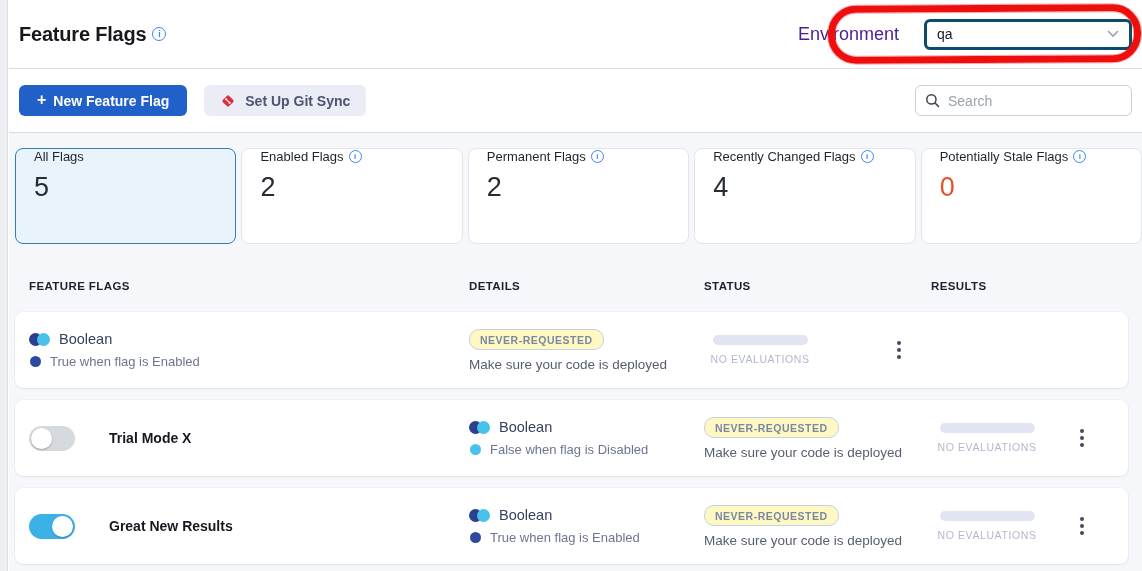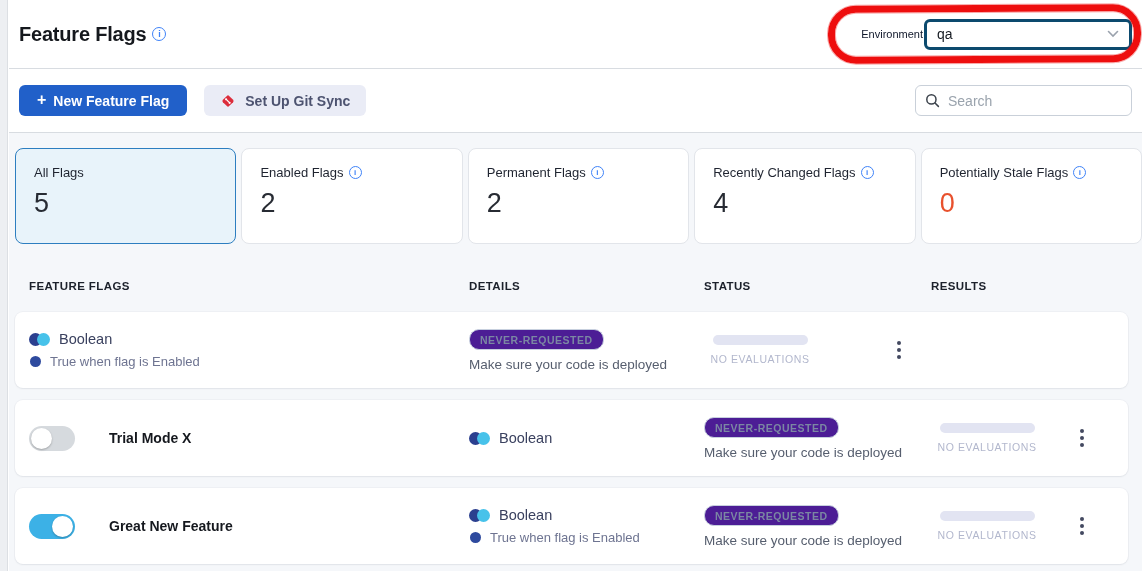--- a/index.html
+++ b/index.html
@@ -21,21 +21,21 @@
     border-bottom:1px solid #d8dce1; background:#fff;
   }
   .page-title { font-size:20px; font-weight:700; color:#15181d; letter-spacing:-0.2px; }
   .info-icon {
     display:inline-flex; align-items:center; justify-content:center;
     width:14px; height:14px; border:1.4px solid #3f83f8; border-radius:50%;
     color:#3f83f8; font-size:9px; font-weight:700; font-style:normal;
     margin-left:6px; vertical-align:2px; line-height:1;
   }
   .env-group { margin-left:auto; display:flex; align-items:center; }
-  .env-label { font-size:11px; color:#0f172a; margin-right:1px; }
+  .env-label { font-size:18px; color:#4c1d95; margin-right:25px; }
   .env-select {
     width:208px; height:31px; background:#fff; border:3px solid #0c4a6e;
     border-radius:6px; display:flex; align-items:center; padding:0 10px;
     font-size:14px; color:#161b22; cursor:pointer;
   }
   .env-select .chev { margin-left:auto; color:#9aa2ad; display:flex; }
 
   
   .red-annotation {
     position:absolute; left:828px; top:5px; width:313px; height:58px;
@@ -72,21 +72,21 @@
     color:#30363d; font-family:inherit; background:transparent;
   }
   .search-box input::placeholder { color:#9aa3ad; }
 
   
   .content { flex:1; background:#f5f7fa; padding-top:15px; overflow:hidden; }
 
   .stats-row { display:flex; gap:5px; padding-left:6px; }
   .stat-card {
     width:244px; height:96px; background:#fff; border:1px solid #e2e5ea;
-    border-radius:8px; padding:16px 16px 0 18px; cursor:pointer;
+    border-radius:8px; padding:0 16px 0 18px; cursor:pointer;
   }
   .stat-card.selected { background:#e8f3fa; border:1px solid #2d7ec0; }
   .stat-label { font-size:13px; color:#1f2430; display:flex; align-items:center; }
   .stat-label .info-icon { width:13px; height:13px; font-size:8px; margin-left:5px; }
   .stat-value { font-size:27px; font-weight:400; color:#272b33; margin-top:8px; }
 
   
   .cols { display:grid; grid-template-columns:440px 235px 227px 1fr; align-items:center; }
   .table-head { margin-top:24px; height:36px; padding:0 14px 0 20px; }
   .th {
@@ -122,21 +122,21 @@
   .detail-line { display:flex; align-items:center; margin-top:9px; }
   .bullet { width:11px; height:11px; border-radius:50%; flex:none; margin-left:1px; }
   .bullet.navy { background:#2e4a9e; }
   .bullet.cyan { background:#47c2ea; }
   .detail-text { margin-left:9px; font-size:13px; color:#6e7491; }
 
   .cell-status { }
   .status-badge {
     display:inline-block; padding:4px 10px 3px; border:1px solid #c7d0de;
     border-radius:10px; font-size:10.5px; font-weight:700; color:#7b87a3;
-    letter-spacing:.5px; background:#4c1d95;
+    letter-spacing:.5px; background:#fef9c3;
   }
   .status-text { margin-top:7px; font-size:13.5px; color:#565e6e; }
 
   .cell-results { display:flex; align-items:center; }
   .results-block { width:112px; display:flex; flex-direction:column; align-items:center;text-align:right; }
   .results-bar { width:95px; height:10px; background:#e2e4f2; border-radius:5px; }
   .results-text { margin-top:8px; font-size:10.5px; color:#b2b7cd; letter-spacing:.6px; white-space:nowrap; }
   .kebab {
     margin-left:auto; margin-right:24px; display:flex; flex-direction:column;
     gap:3px; padding:6px; cursor:pointer; background:none; border:none;
@@ -281,20 +281,24 @@
             <span class="flag-name">Trial Mode X</span>
           </div>
           <div class="cell-details">
             <div class="type-line">
               <span class="bool-icon">
                   <span class="c1"></span>
                   <span class="c2"></span>
                 </span>
               <span class="type-name">Boolean</span>
             </div>
+            <div class="detail-line">
+              <span class="bullet cyan"></span>
+              <span class="detail-text">False when flag is Disabled</span>
+            </div>
           </div>
           <div class="cell-status">
             <span class="status-badge">NEVER-REQUESTED</span>
             <div class="status-text">Make sure your code is deployed</div>
           </div>
           <div class="cell-results">
             <div class="results-block">
               <div class="results-bar"></div>
               <div class="results-text">NO EVALUATIONS</div>
             </div>
@@ -304,21 +308,21 @@
                 <i></i>
               </button>
           </div>
         </div>
 
         <div class="cols flag-row">
           <div class="cell-flag">
             <div class="toggle on">
                 <div class="knob"></div>
               </div>
-            <span class="flag-name">Great New Feature</span>
+            <span class="flag-name">Great New Results</span>
           </div>
           <div class="cell-details">
             <div class="type-line">
               <span class="bool-icon">
                   <span class="c1"></span>
                   <span class="c2"></span>
                 </span>
               <span class="type-name">Boolean</span>
             </div>
             <div class="detail-line">

